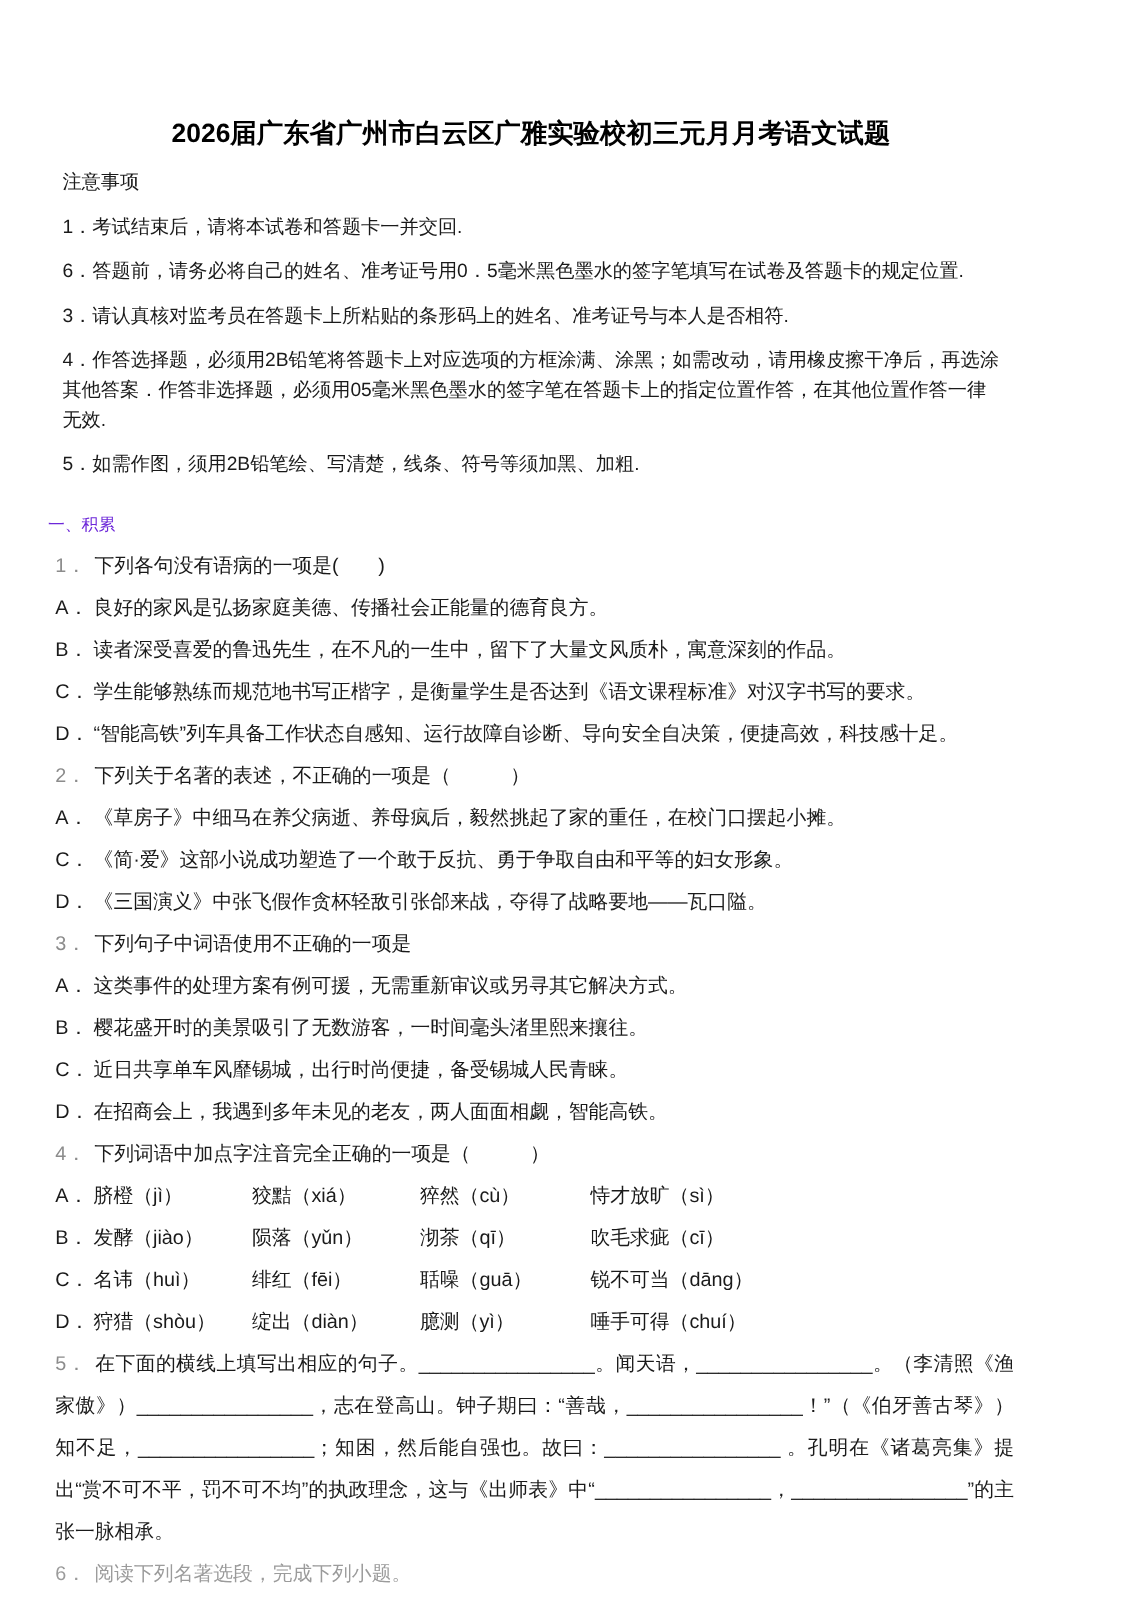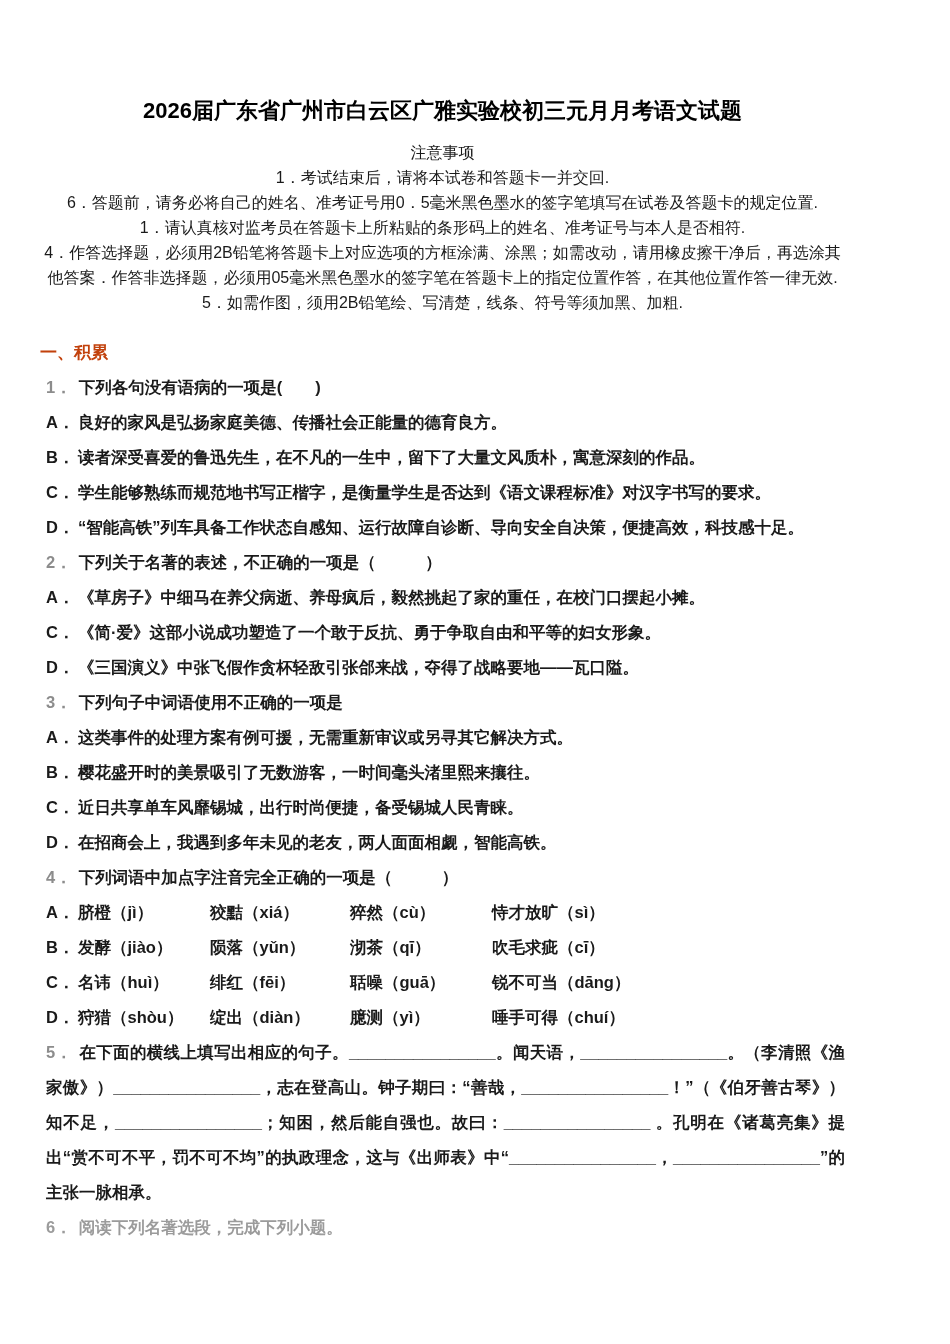--- a/index.html
+++ b/index.html
@@ -18,34 +18,34 @@
     background: #ffffff;
   }
   .title {
     font-size: 22px;
     line-height: 30px;
     font-weight: bold;
     text-align: center;
     color: #000000;
     margin: 0 0 14px 0;
   }
-  .notice p { margin: 0; text-align: center; }
+  .notice p { margin: 12px; }
   .notice-header, .notice-item {
     font-size: 16px;
     line-height: 25px;
     color: #1a1a1a;
   }
   .section-header {
-    font-size: 17px;
-    font-weight: bold;
-    color: #c2410c;
+    font-size: 14px;
+    font-weight: normal;
+    color: #6d28d9;
     margin: 20px 0 0 0;
     line-height: 35px;
   }
-  .question { padding-left: 6px; font-weight: bold; }
+  .question { padding-left: 6px; }
   .line {
     margin: 0;
     font-size: 16.5px;
     line-height: 35px;
   }
   .qnum { color: #8c8c8c; padding-right: 7px; }
   .opt-label { display: inline-block; width: 32px; }
   .cols { display: flex; }
   .cols .opt-label { flex: 0 0 32px; }
   .cell { flex: 0 0 auto; }
@@ -60,21 +60,21 @@
 <body>
 
 <div class="page">
 
   <h1 class="title">2026届广东省广州市白云区广雅实验校初三元月月考语文试题</h1>
 
   <section class="notice">
     <p class="notice-header">注意事项</p>
     <p class="notice-item">1．考试结束后，请将本试卷和答题卡一并交回.</p>
     <p class="notice-item">6．答题前，请务必将自己的姓名、准考证号用0．5毫米黑色墨水的签字笔填写在试卷及答题卡的规定位置.</p>
-    <p class="notice-item">1．请认真核对监考员在答题卡上所粘贴的条形码上的姓名、准考证号与本人是否相符.</p>
+    <p class="notice-item">3．请认真核对监考员在答题卡上所粘贴的条形码上的姓名、准考证号与本人是否相符.</p>
     <p class="notice-item">4．作答选择题，必须用2B铅笔将答题卡上对应选项的方框涂满、涂黑；如需改动，请用橡皮擦干净后，再选涂其他答案．作答非选择题，必须用05毫米黑色墨水的签字笔在答题卡上的指定位置作答，在其他位置作答一律无效.</p>
     <p class="notice-item">5．如需作图，须用2B铅笔绘、写清楚，线条、符号等须加黑、加粗.</p>
   </section>
 
   <h2 class="section-header">一、积累</h2>
 
   <div class="question">
     <p class="line stem"><span class="qnum">1．</span><span>下列各句没有语病的一项是(　　)</span></p>
     <p class="line opt"><span class="opt-label">A．</span><span>良好的家风是弘扬家庭美德、传播社会正能量的德育良方。</span></p>
     <p class="line opt"><span class="opt-label">B．</span><span>读者深受喜爱的鲁迅先生，在不凡的一生中，留下了大量文风质朴，寓意深刻的作品。</span></p>

